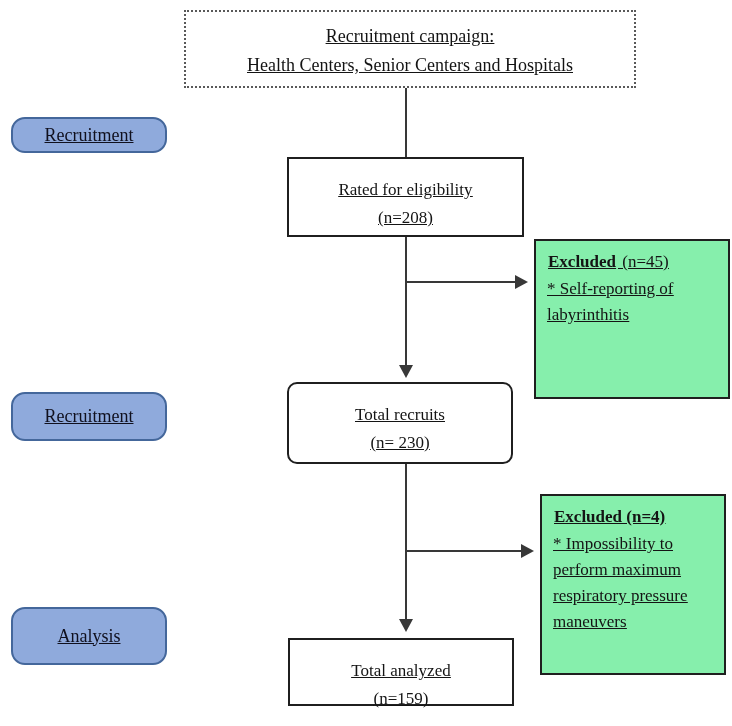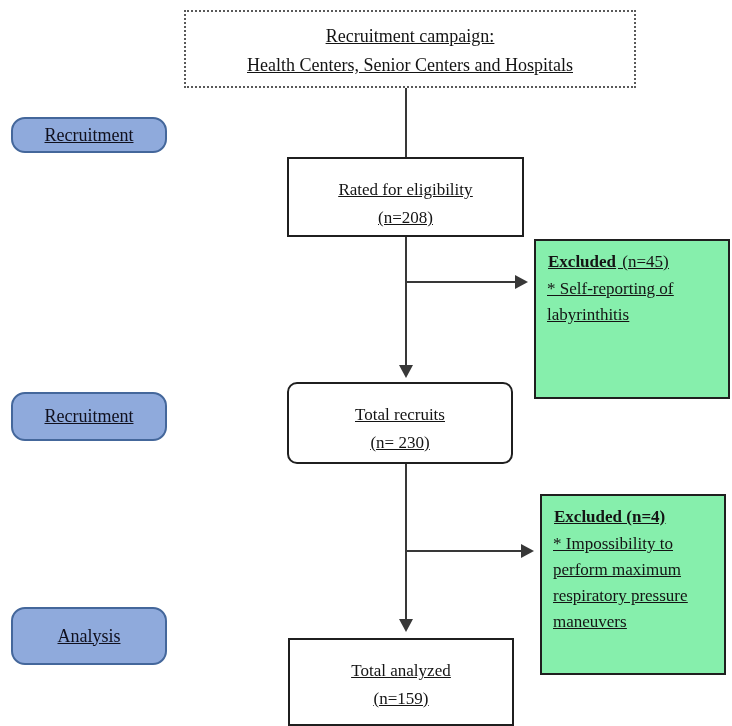--- a/index.html
+++ b/index.html
@@ -32,21 +32,21 @@
   .stage-0{top:113px;height:36px;}
   .stage-1{top:388px;height:49px;}
   .stage-2{top:603px;height:58px;text-align:center;}
   
   .flow-box{
     position:absolute;background:#fff;border:2px solid var(--box-border);
     text-align:center;font-size:17px;line-height:27px;padding-top:16px;
   }
   .flow-0{left:283px;top:153px;width:237px;height:80px;}
   .flow-1{left:283px;top:378px;width:226px;height:82px;border-radius:10px;}
-  .flow-2{left:284px;top:634px;width:226px;height:88px;}
+  .flow-2{left:284px;top:634px;width:226px;height:68px;}
   
   .excluded-box{
     position:absolute;background:#86efac;border:2px solid var(--box-border);
     text-align:left;font-size:17px;line-height:26px;padding:7px 10px;
   }
   .excluded-0{left:530px;top:235px;width:196px;height:160px;}
   .excluded-1{left:536px;top:490px;width:186px;height:181px;}
   .excluded-box .ex-title b{font-weight:bold;}
   
   .vline{position:absolute;width:2px;background:var(--line);}

